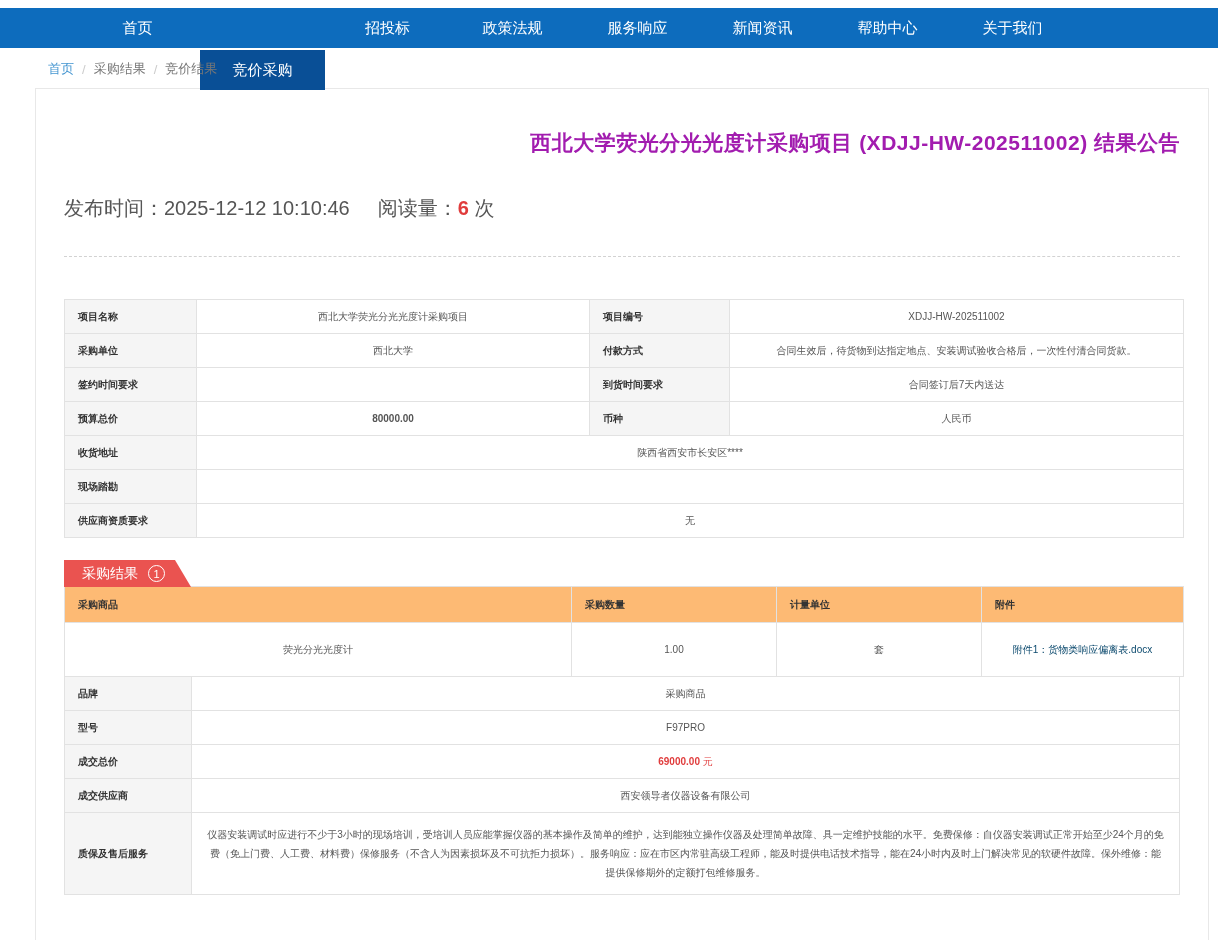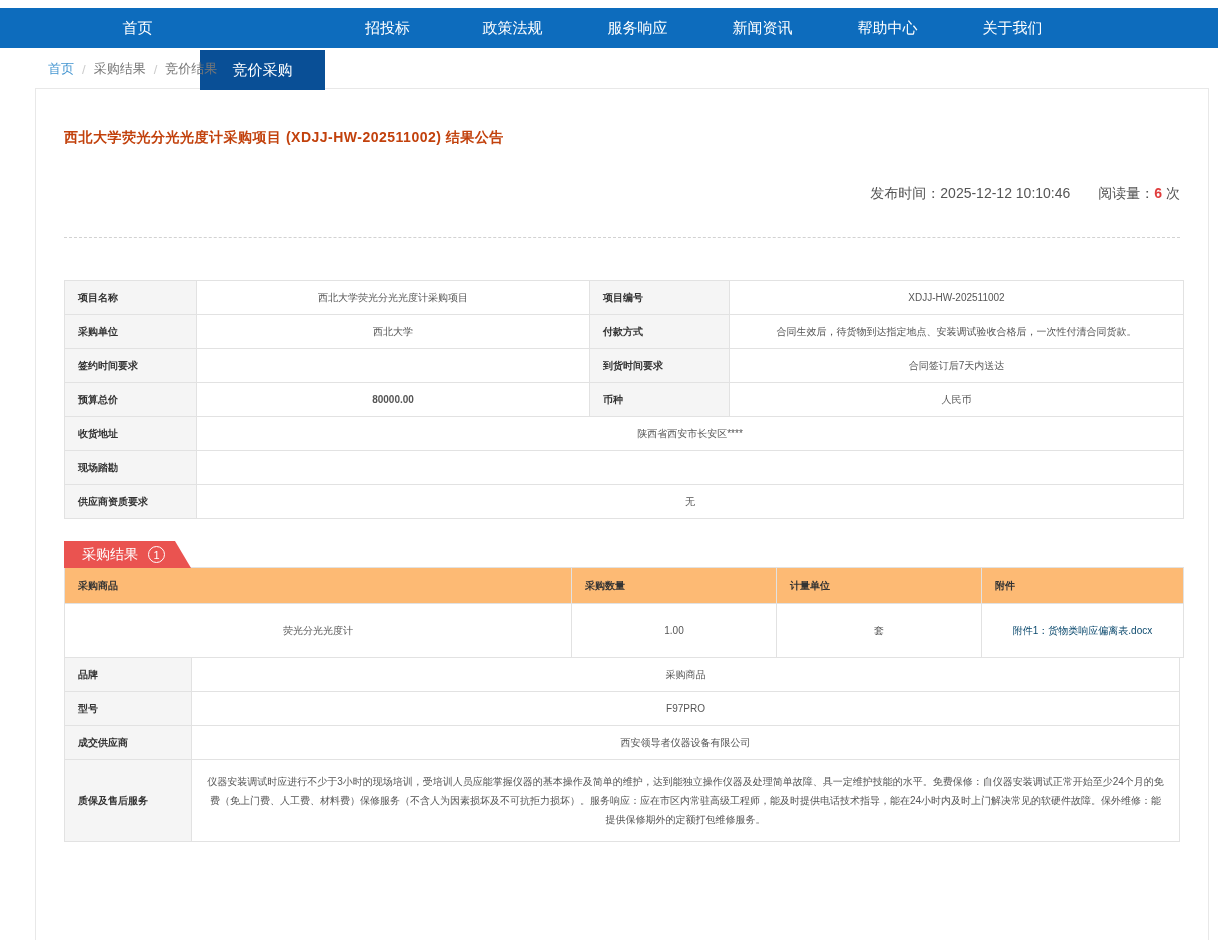--- a/index.html
+++ b/index.html
@@ -16,22 +16,22 @@
   
   .breadcrumb { padding: 12px 0 10px 48px; font-size: 13px; color: #999; display: flex; gap: 8px; align-items: center; }
   .breadcrumb .crumb-link { color: #4596d1; text-decoration: none; cursor: pointer; }
   .breadcrumb .crumb { color: #777; }
   .breadcrumb .sep { color: #ccc; }
 
   
   .card { margin-left: 35px; width: 1174px; border: 1px solid #e8e8e8; background: #fff;
     min-height: 870px; }
   .article-head { padding: 40px 28px 0 28px; }
-  .article-title { text-align: left; font-size: 14px; font-weight: bold; color: #c2410c; letter-spacing: 0.5px; }
-  .article-meta { text-align: right; margin-top: 38px; font-size: 14px; color: #555; }
+  .article-title { text-align: right; font-size: 21px; font-weight: bold; color: #a21caf; letter-spacing: 0.5px; }
+  .article-meta { text-align: left; margin-top: 38px; font-size: 20px; color: #555; }
   .article-meta .views-count { color: #e03c3c; font-weight: bold; }
   .meta-gap { display: inline-block; width: 28px; }
   .dashed-sep { border-top: 1px dashed #d2d2d2; margin-top: 34px; }
 
   .card-body { padding: 42px 28px 0 28px; }
 
   
   table { border-collapse: collapse; width: 100%; table-layout: fixed; }
   td, th { border: 1px solid #e2e2e2; font-size: 10px; padding: 6px 13px; vertical-align: middle; }
   td.lbl { background: #f5f5f5; font-weight: bold; color: #333; }
@@ -187,20 +187,24 @@
       <tbody>
           <tr>
         <td class="lbl">品牌</td>
         <td class="val">采购商品</td>
       </tr>
       <tr>
         <td class="lbl">型号</td>
         <td class="val">F97PRO</td>
       </tr>
       <tr>
+        <td class="lbl">成交总价</td>
+        <td class="val"><span class="red-strong">69000.00</span> <span style="color:#e03c3c;">元</span></td>
+      </tr>
+      <tr>
         <td class="lbl">成交供应商</td>
         <td class="val">西安领导者仪器设备有限公司</td>
       </tr>
       <tr>
         <td class="lbl">质保及售后服务</td>
         <td class="val" style="padding-top:12px; padding-bottom:12px;">仪器安装调试时应进行不少于3小时的现场培训，受培训人员应能掌握仪器的基本操作及简单的维护，达到能独立操作仪器及处理简单故障、具一定维护技能的水平。免费保修：自仪器安装调试正常开始至少24个月的免费（免上门费、人工费、材料费）保修服务（不含人为因素损坏及不可抗拒力损坏）。服务响应：应在市区内常驻高级工程师，能及时提供电话技术指导，能在24小时内及时上门解决常见的软硬件故障。保外维修：能提供保修期外的定额打包维修服务。</td>
       </tr>
     </tbody>
       </table>
   </div>

